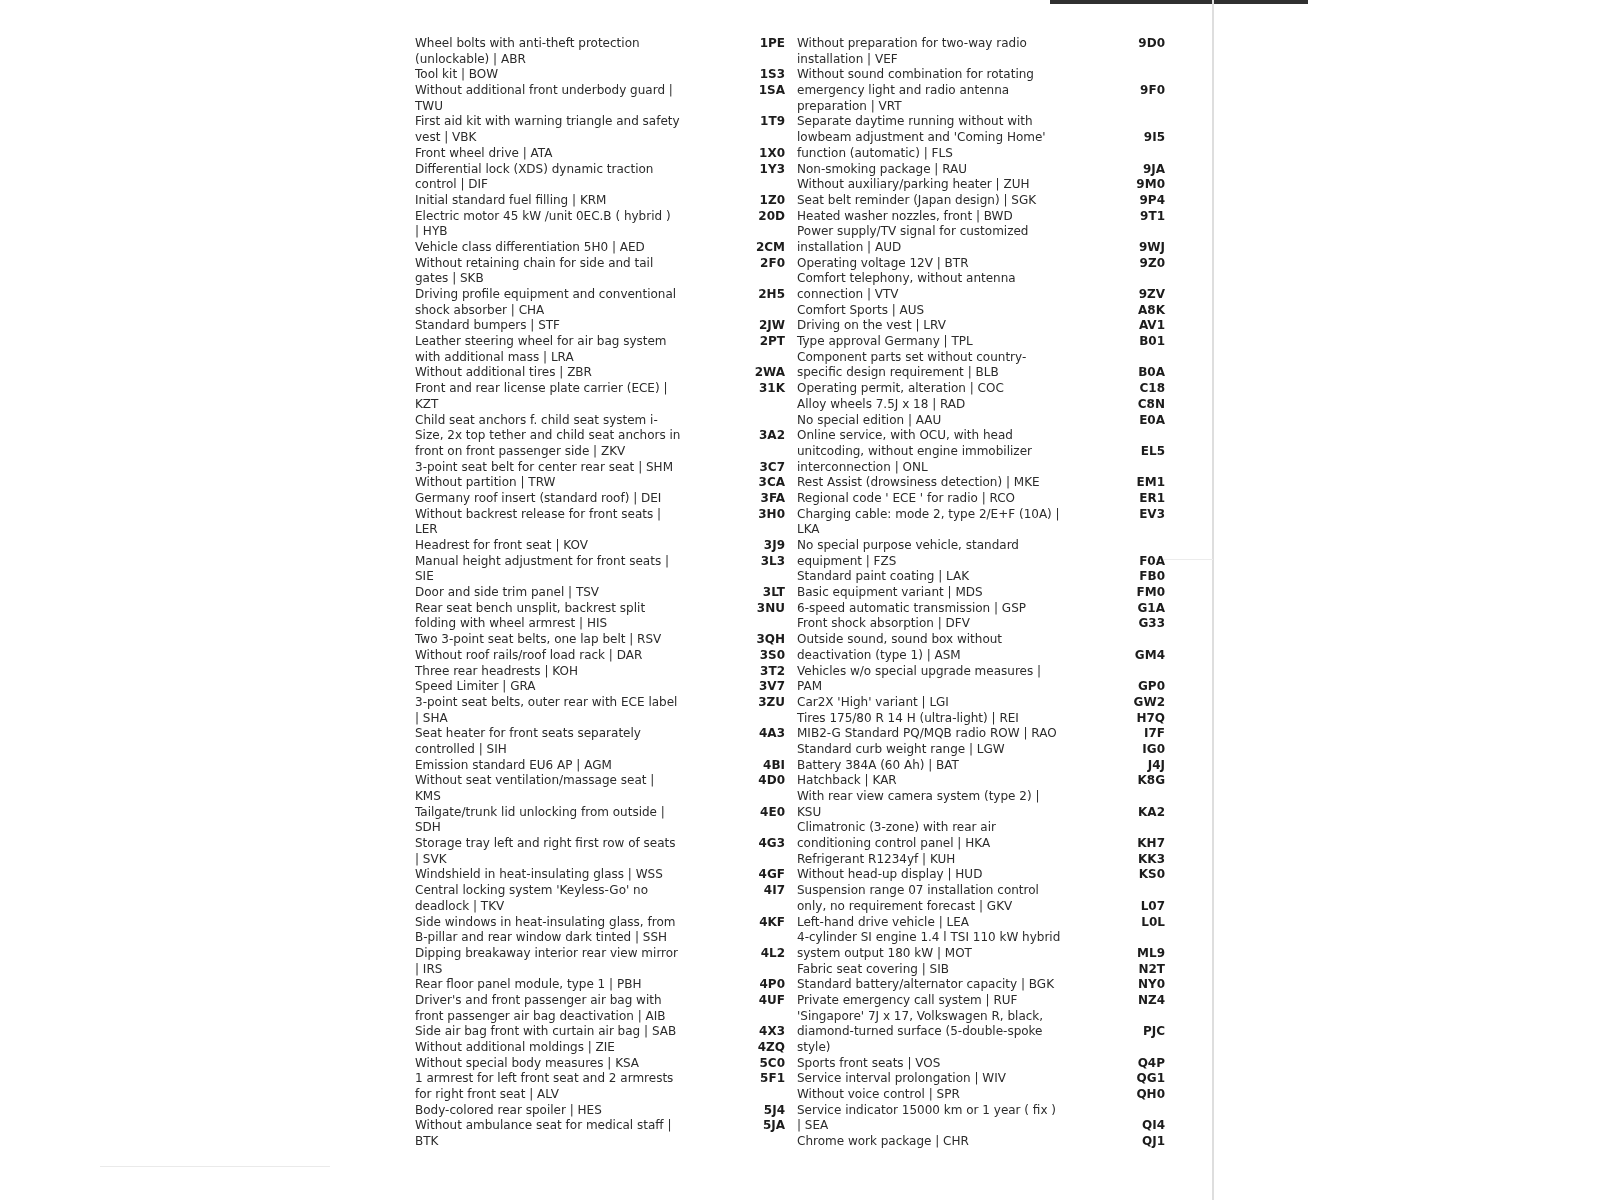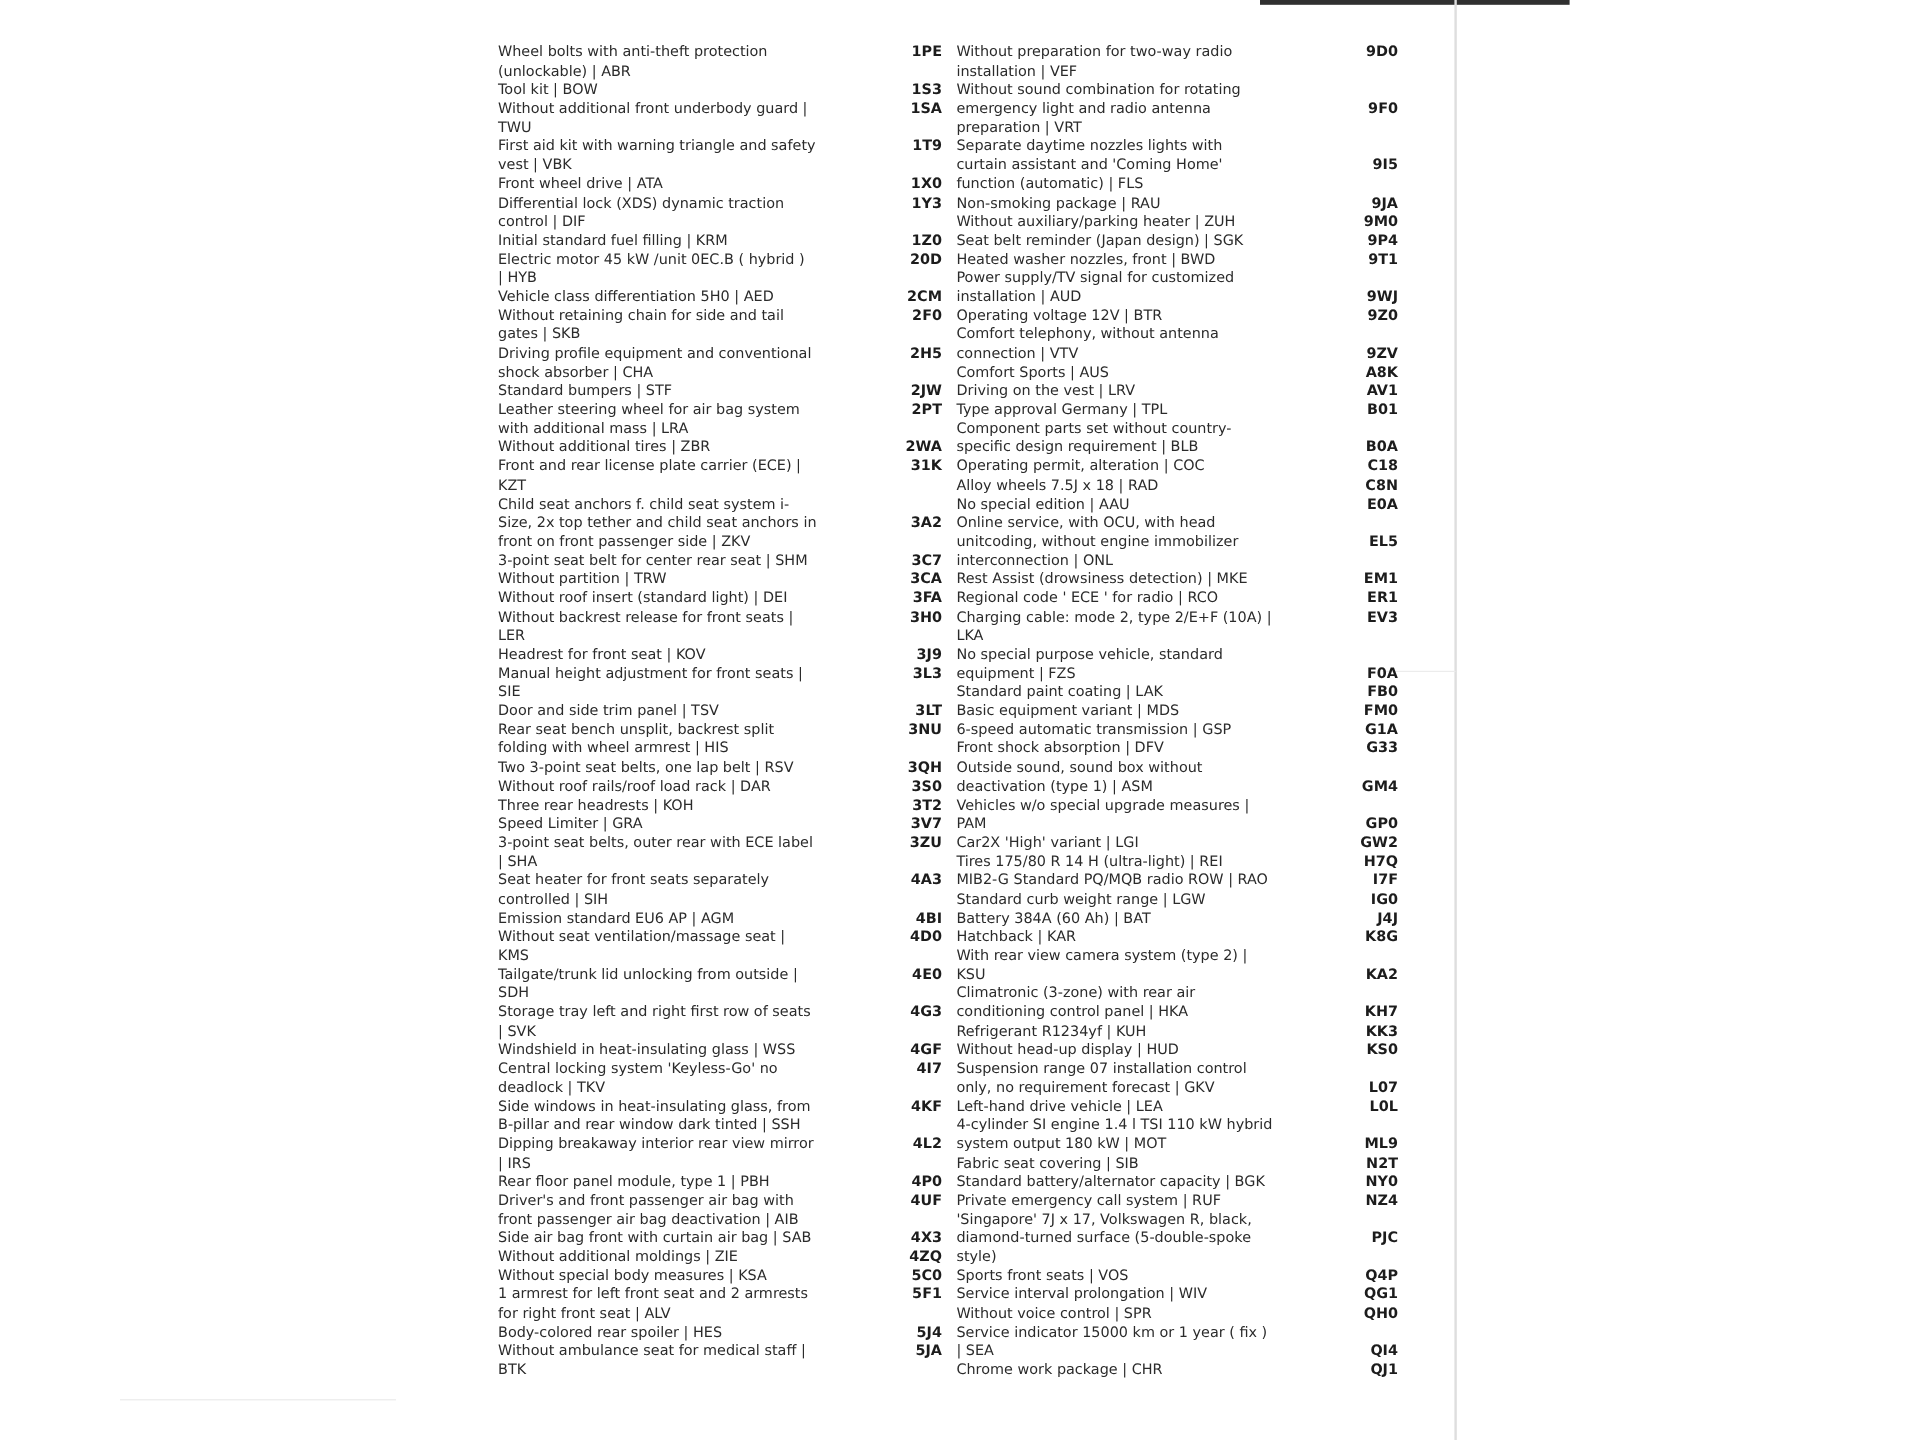--- a/index.html
+++ b/index.html
@@ -63,25 +63,25 @@
     <span class="lcell">Without additional front underbody guard |</span>
     <span class="ccell">1SA</span>
     <span class="tcell">emergency light and radio antenna</span>
     <span class="rcell">9F0</span>
     <span class="lcell">TWU</span>
     <span class="ccell"></span>
     <span class="tcell">preparation | VRT</span>
     <span class="rcell"></span>
     <span class="lcell">First aid kit with warning triangle and safety</span>
     <span class="ccell">1T9</span>
-    <span class="tcell">Separate daytime nozzles lights with</span>
+    <span class="tcell">Separate daytime running without with</span>
     <span class="rcell"></span>
     <span class="lcell">vest | VBK</span>
     <span class="ccell"></span>
-    <span class="tcell">curtain assistant and 'Coming Home'</span>
+    <span class="tcell">lowbeam adjustment and 'Coming Home'</span>
     <span class="rcell">9I5</span>
     <span class="lcell">Front wheel drive | ATA</span>
     <span class="ccell">1X0</span>
     <span class="tcell">function (automatic) | FLS</span>
     <span class="rcell"></span>
     <span class="lcell">Differential lock (XDS) dynamic traction</span>
     <span class="ccell">1Y3</span>
     <span class="tcell">Non-smoking package | RAU</span>
     <span class="rcell">9JA</span>
     <span class="lcell">control | DIF</span>
@@ -157,21 +157,21 @@
     <span class="tcell">unitcoding, without engine immobilizer</span>
     <span class="rcell">EL5</span>
     <span class="lcell">3-point seat belt for center rear seat | SHM</span>
     <span class="ccell">3C7</span>
     <span class="tcell">interconnection | ONL</span>
     <span class="rcell"></span>
     <span class="lcell">Without partition | TRW</span>
     <span class="ccell">3CA</span>
     <span class="tcell">Rest Assist (drowsiness detection) | MKE</span>
     <span class="rcell">EM1</span>
-    <span class="lcell">Without roof insert (standard light) | DEI</span>
+    <span class="lcell">Germany roof insert (standard roof) | DEI</span>
     <span class="ccell">3FA</span>
     <span class="tcell">Regional code ' ECE ' for radio | RCO</span>
     <span class="rcell">ER1</span>
     <span class="lcell">Without backrest release for front seats |</span>
     <span class="ccell">3H0</span>
     <span class="tcell">Charging cable: mode 2, type 2/E+F (10A) |</span>
     <span class="rcell">EV3</span>
     <span class="lcell">LER</span>
     <span class="ccell"></span>
     <span class="tcell">LKA</span>

